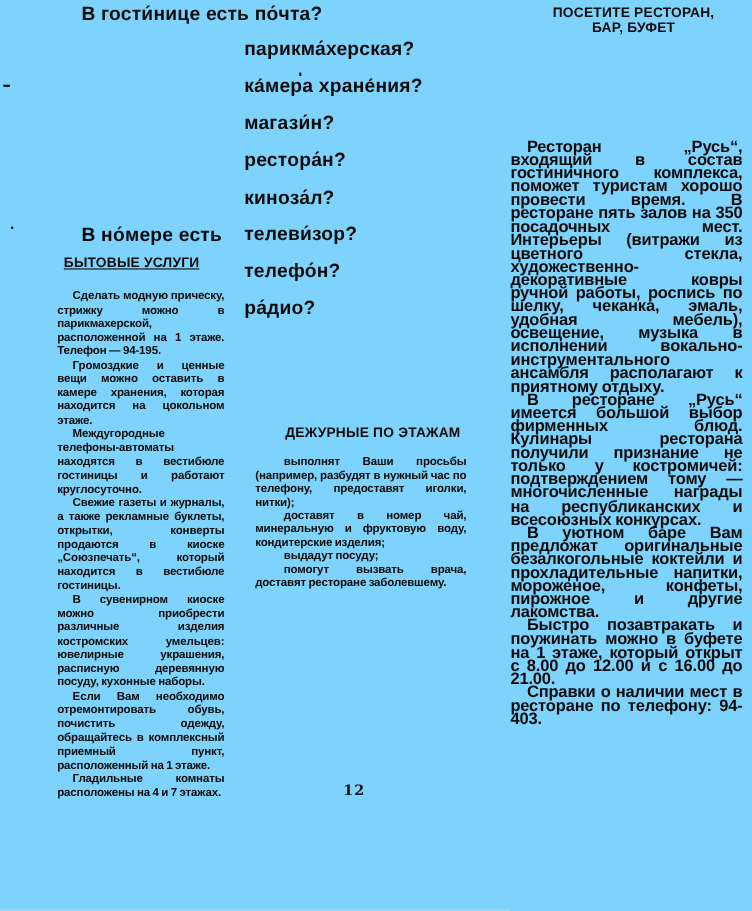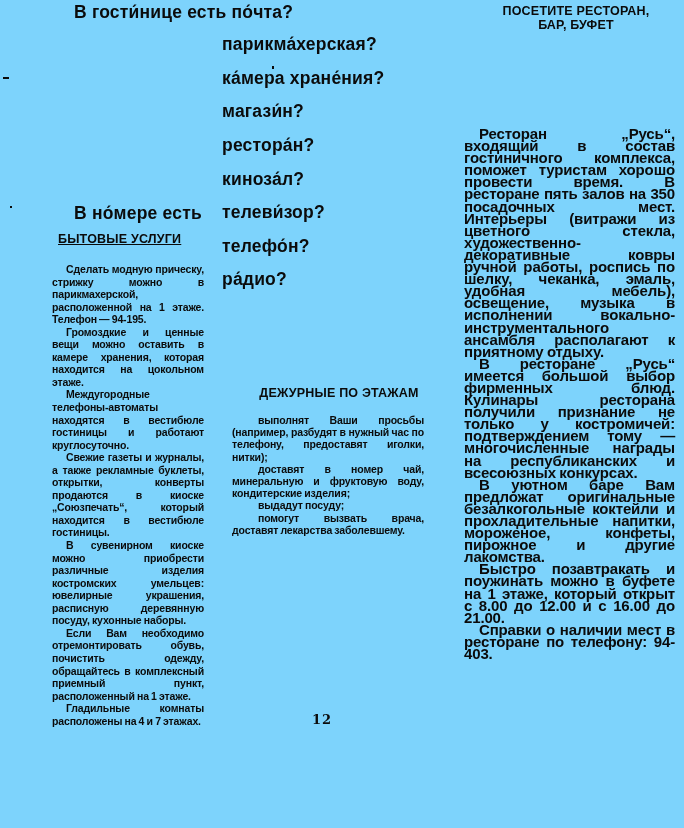--- a/index.html
+++ b/index.html
@@ -119,21 +119,21 @@
     <p>Если Вам необходимо отремонтировать обувь, почистить одежду, обращайтесь в комплексный приемный пункт, расположенный на 1 этаже.</p>
     <p>Гладильные комнаты расположены на 4 и 7 этажах.</p>
   </div>
 
   <div class="hdr hdr-attendants">ДЕЖУРНЫЕ ПО ЭТАЖАМ</div>
 
   <div class="body-col col-mid">
     <p>выполнят Ваши просьбы (например, разбудят в нужный час по телефону, предоставят иголки, нитки);</p>
     <p>доставят в номер чай, минеральную и фруктовую воду, кондитерские изделия;</p>
     <p>выдадут посуду;</p>
-    <p>помогут вызвать врача, доставят лекарства заболевшему.</p>
+    <p>помогут вызвать врача, доставят ресторане заболевшему.</p>
   </div>
 
   <div class="hdr hdr-restaurant">
     <div>ПОСЕТИТЕ РЕСТОРАН,</div>
     <div>БАР, БУФЕТ</div>
   </div>
 
   <div class="body-col col-right">
     <p>Ресторан „Русь“, входящий в состав гостиничного комплекса, поможет туристам хорошо провести время. В ресторане пять залов на 350 посадочных мест. Интерьеры (витражи из цветного стекла, художественно-декоративные ковры ручной работы, роспись по шелку, чеканка, эмаль, удобная мебель), освещение, музыка в исполнении вокально-инструментального ансамбля располагают к приятному отдыху.</p>
     <p>В ресторане „Русь“ имеется большой выбор фирменных блюд. Кулинары ресторана получили признание не только у костромичей: подтверждением тому — многочисленные награды на республиканских и всесоюзных конкурсах.</p>

